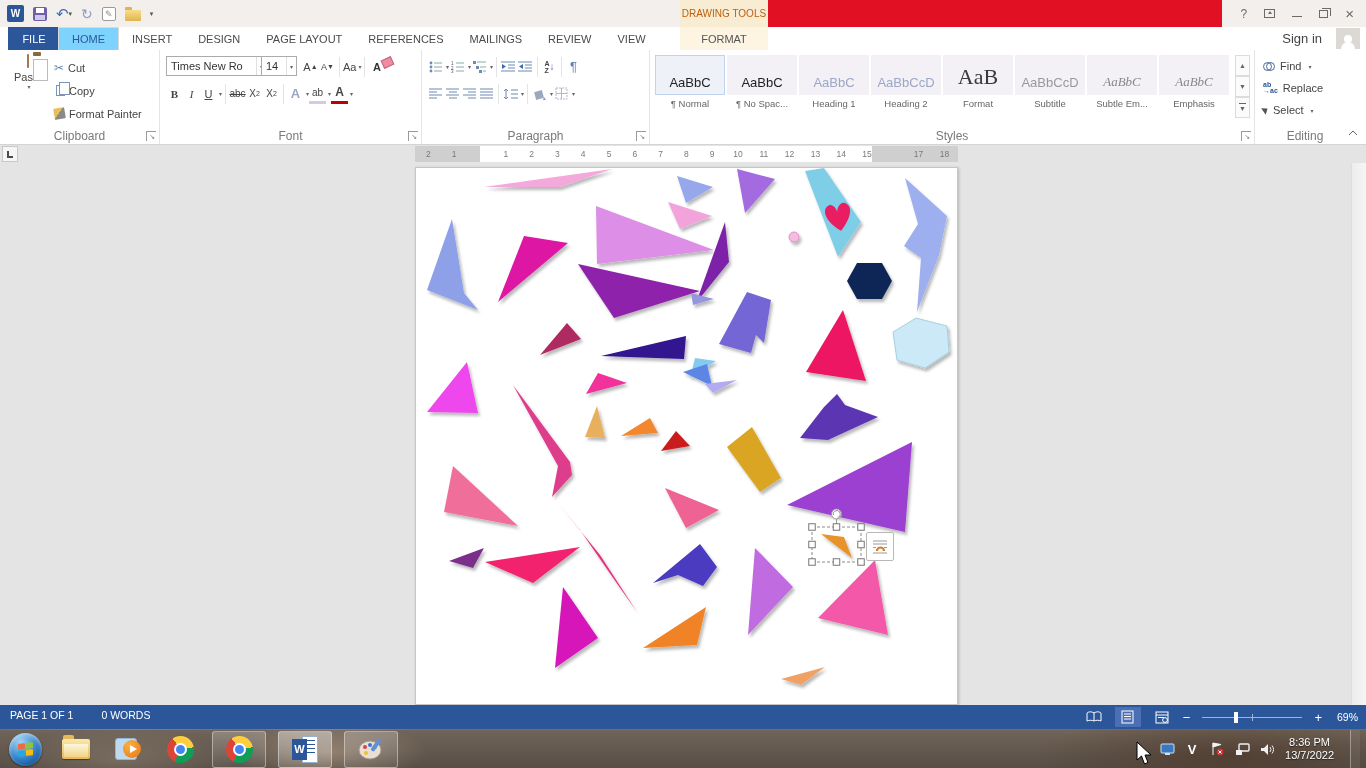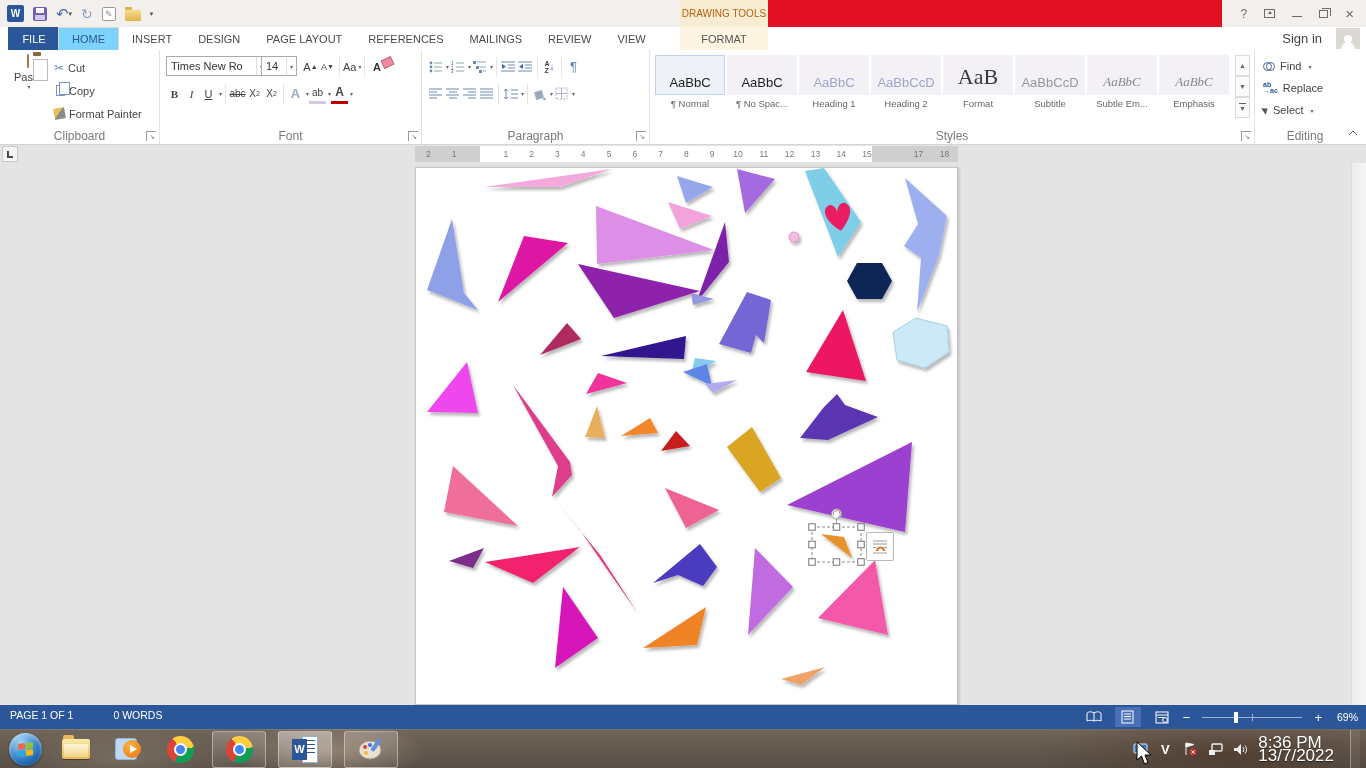--- a/index.html
+++ b/index.html
@@ -122,21 +122,21 @@
   #vruler .cap{position:absolute;top:3px;left:0;width:14px;height:15px;background:#CFCFCF}
   .vtick{position:absolute;left:0;width:14px;text-align:center;transform:translateY(-50%);font-size:8.5px;color:#7a7a7a}
   
   #docarea{position:absolute;top:163px;left:0;width:1366px;height:542px;background:#E4E4E4}
   #page{position:absolute;left:415px;top:4px;width:543px;height:538px;background:#fff;border:1px solid #C6C6C6;box-shadow:1px 1px 3px rgba(0,0,0,.2)}
   #shapes-svg{position:absolute;left:415px;top:0;width:543px;height:542px}
   #layout-opt{position:absolute;left:866px;top:369px;width:28px;height:29px;background:#fff;border:1px solid #B8B8B8;border-radius:2px;display:flex;align-items:center;justify-content:center}
   #vscroll{position:absolute;right:0;top:0;width:15px;height:542px;background:linear-gradient(90deg,#EDEDED,#F5F5F5);border-left:1px solid #DDD}
   
   #statusbar{position:absolute;top:705px;left:0;width:1366px;height:24px;background:#2B579A;color:#fff;font-size:10.5px}
-  #statusbar .left{position:absolute;left:10px;top:0;height:20px;display:flex;align-items:center;gap:40px}
+  #statusbar .left{position:absolute;left:10px;top:0;height:20px;display:flex;align-items:center;gap:28px}
   #sb-right{position:absolute;right:8px;top:0;height:24px;display:flex;align-items:center;gap:8px}
   .viewbtn{width:26px;height:20px;display:flex;align-items:center;justify-content:center}
   .viewbtn.active{background:#4A6FB5}
   .zoomtrack{width:100px;height:1px;background:#9FB4D8;position:relative;margin:0 4px}
   .zoomtrack .mid{position:absolute;left:50px;top:-3px;width:1px;height:7px;background:#9FB4D8}
   .zoomthumb{position:absolute;left:32px;top:-5px;width:4px;height:11px;background:#fff}
   .zsign{font-size:13px;line-height:13px}
   
   #taskbar{position:absolute;top:729px;left:0;width:1366px;height:39px;background:
     radial-gradient(140px 45px at 330px 22px, rgba(235,205,175,.35), transparent 70%),
@@ -159,21 +159,21 @@
   .mpc .play::after{content:"";border-left:7px solid #fff;border-top:4px solid transparent;border-bottom:4px solid transparent;margin-left:2px}
   .chrome-ic{width:27px;height:27px;border-radius:50%;background:conic-gradient(from 205deg,#DB4437 0 120deg,#FFCD40 120deg 235deg,#0F9D58 235deg 360deg);position:relative}
   .chrome-ic::before{content:"";position:absolute;left:7px;top:7px;width:13px;height:13px;border-radius:50%;background:#fff}
   .chrome-ic::after{content:"";position:absolute;left:9px;top:9px;width:9px;height:9px;border-radius:50%;background:#4285F4}
   .word-tb{width:26px;height:27px;position:relative}
   .word-tb .pg{position:absolute;right:0;top:0;width:16px;height:27px;background:#fff;border:1px solid #9ab0d0}
   .word-tb .pg i{display:block;height:1px;background:#2B579A;margin:3px 2px 0}
   .word-tb .blk{position:absolute;left:0;top:3px;width:15px;height:21px;background:#2B579A;color:#fff;font-weight:bold;font-size:11px;display:flex;align-items:center;justify-content:center}
   .traygrp{margin-left:auto;display:flex;align-items:center;gap:10px;padding-right:6px}
   .tray-ic{display:flex;align-items:center;justify-content:center;width:16px;height:16px}
-  #clock{color:#fff;font-size:17px;line-height:13px;text-align:left;text-shadow:0 1px 1px rgba(0,0,0,.6)}
+  #clock{color:#fff;font-size:11px;line-height:13px;text-align:center;text-shadow:0 1px 1px rgba(0,0,0,.6)}
   #showdesk{width:10px;height:39px;border-left:1px solid rgba(255,255,255,.35);background:rgba(255,255,255,.07);margin-left:6px}
   #cursor{position:absolute;left:1136px;top:741px;z-index:50}
 </style>
 </head>
 <body>
 
 <div id="titlebar">
   <div id="qat">
     <span class="qicon word-logo">W</span>
     <span class="qicon">

